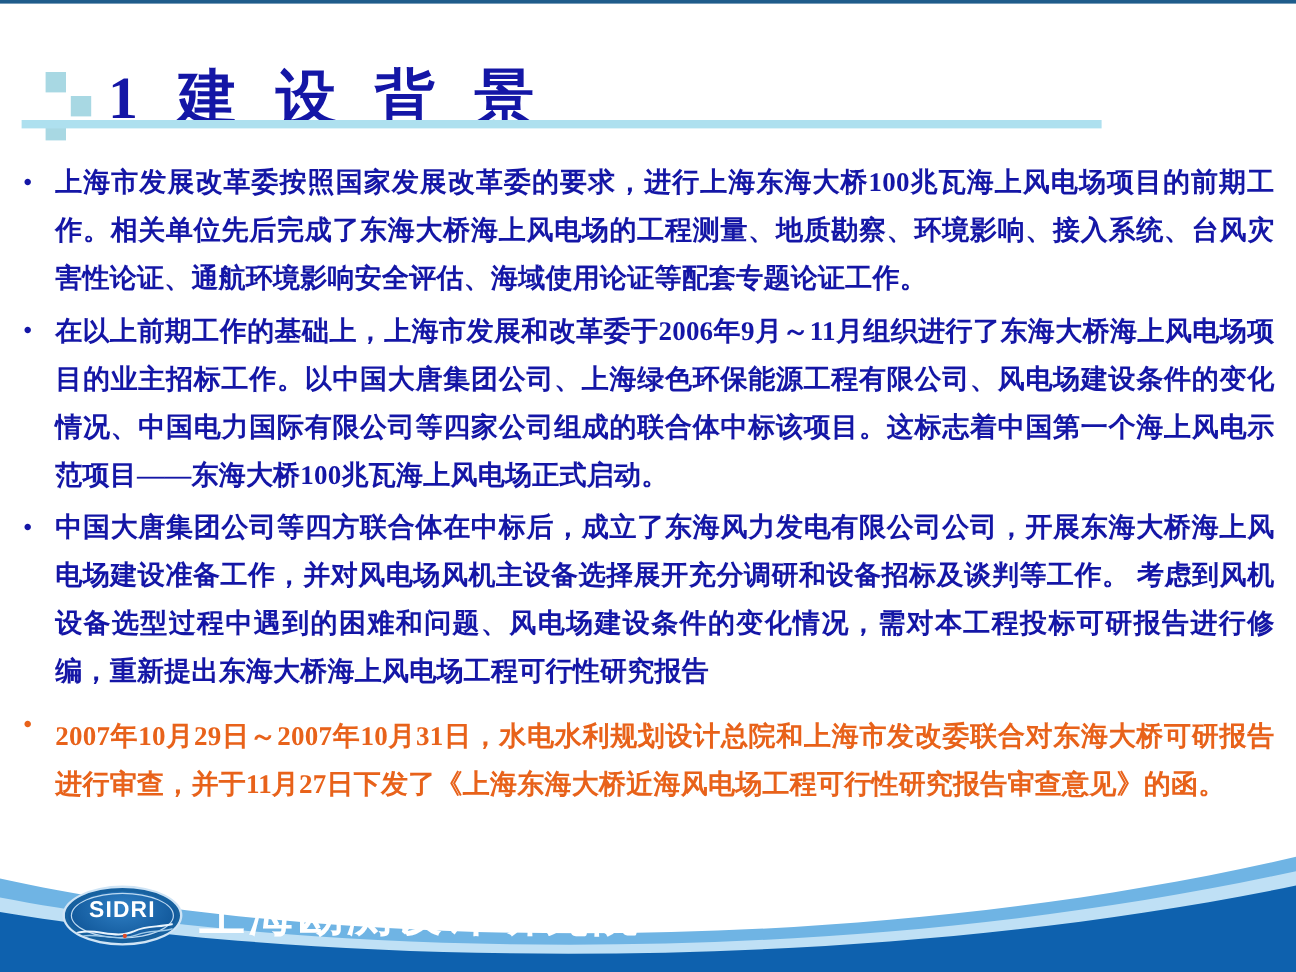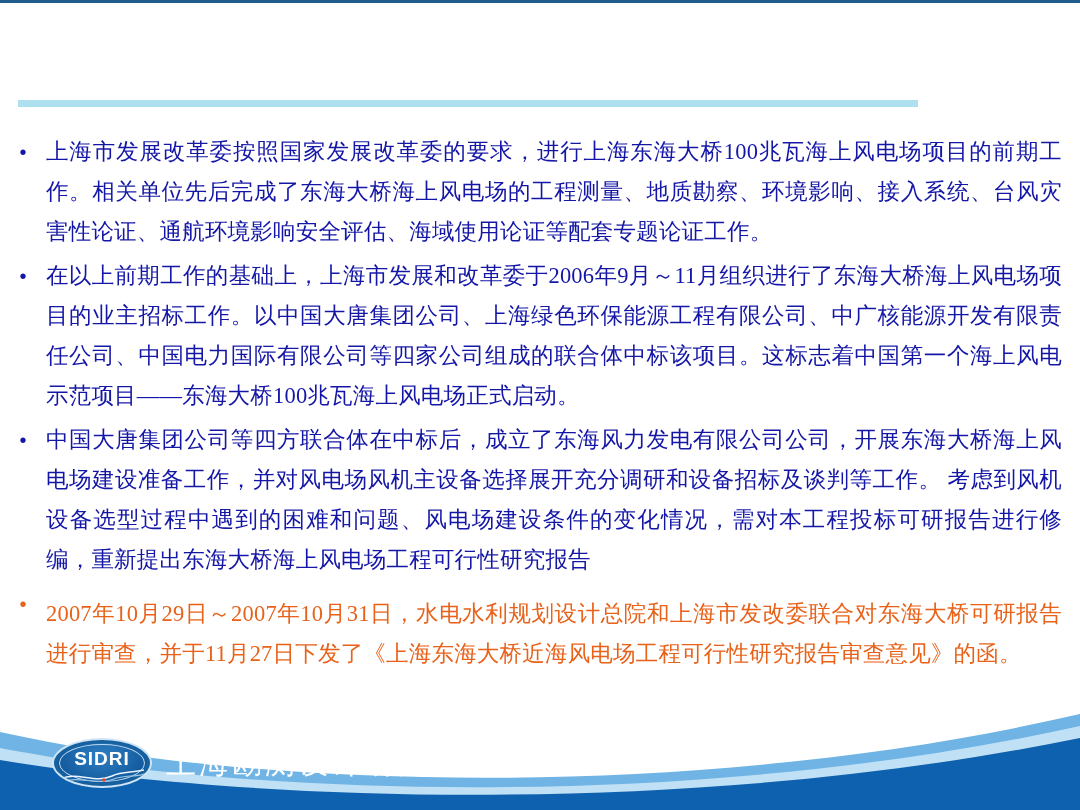--- a/index.html
+++ b/index.html
@@ -72,21 +72,21 @@
     font-size:20px;
     line-height:40px;
     color:#1416a6;
     font-family:"Liberation Sans",sans-serif;
   }
   .bullet-mark.orange{color:#e8621a;}
   .bullet-text{
     flex:1 1 auto;
     padding-right:18px;
     font-family:"Liberation Serif","DejaVu Serif",serif;
-    font-weight:normal;
+    font-weight:bold;
     font-size:22.5px;
     line-height:40px;
     color:#1416a6;
     letter-spacing:0.2px;
     text-align:justify;
     text-justify:inter-character;
   }
   .bullet-text.orange{color:#e8621a;margin-top:10px;}
 
   
@@ -129,22 +129,22 @@
   .logo-badge .swoosh{
     position:absolute;left:6px;bottom:2px;width:84px;height:16px;
     z-index:2;
   }
   .logo-text{
     margin-left:14px;
     display:flex;flex-direction:column;justify-content:center;
   }
   .logo-cn{
     font-family:"Liberation Serif","DejaVu Serif",serif;
-    font-weight:normal;
-    font-size:30px;
+    font-weight:bold;
+    font-size:38px;
     letter-spacing:3px;
     color:#ffffff;
     line-height:34px;
     white-space:nowrap;
   }
   .logo-en{
     font-family:"Liberation Sans",sans-serif;
     font-weight:bold;
     font-size:9.5px;
     letter-spacing:0.6px;
@@ -153,32 +153,40 @@
     white-space:nowrap;
   }
 </style>
 </head>
 <body>
 
 <div id="slide">
 
   <div class="top-rule"></div>
 
+  <div class="title-block">
+    <div class="deco">
+      <i class="sq1"></i>
+      <i class="sq2"></i>
+      <i class="sq3"></i>
+    </div>
+    <div class="title-text">1  建 设 背 景</div>
+  </div>
   <div class="title-underline"></div>
 
   <div class="body-area">
 
     <div class="bullet-row">
       <span class="bullet-mark">•</span>
       <span class="bullet-text">上海市发展改革委按照国家发展改革委的要求，进行上海东海大桥100兆瓦海上风电场项目的前期工作。相关单位先后完成了东海大桥海上风电场的工程测量、地质勘察、环境影响、接入系统、台风灾害性论证、通航环境影响安全评估、海域使用论证等配套专题论证工作。</span>
     </div>
 
     <div class="bullet-row">
       <span class="bullet-mark">•</span>
-      <span class="bullet-text">在以上前期工作的基础上，上海市发展和改革委于2006年9月～11月组织进行了东海大桥海上风电场项目的业主招标工作。以中国大唐集团公司、上海绿色环保能源工程有限公司、中广核能源开发有限责任公司、中国电力国际有限公司等四家公司组成的联合体中标该项目。这标志着中国第一个海上风电示范项目——东海大桥100兆瓦海上风电场正式启动。</span>
+      <span class="bullet-text">在以上前期工作的基础上，上海市发展和改革委于2006年9月～11月组织进行了东海大桥海上风电场项目的业主招标工作。以中国大唐集团公司、上海绿色环保能源工程有限公司、风电场建设条件的变化情况、中国电力国际有限公司等四家公司组成的联合体中标该项目。这标志着中国第一个海上风电示范项目——东海大桥100兆瓦海上风电场正式启动。</span>
     </div>
 
     <div class="bullet-row">
       <span class="bullet-mark">•</span>
       <span class="bullet-text">中国大唐集团公司等四方联合体在中标后，成立了东海风力发电有限公司公司，开展东海大桥海上风电场建设准备工作，并对风电场风机主设备选择展开充分调研和设备招标及谈判等工作。 考虑到风机设备选型过程中遇到的困难和问题、风电场建设条件的变化情况，需对本工程投标可研报告进行修编，重新提出东海大桥海上风电场工程可行性研究报告</span>
     </div>
 
     <div class="bullet-row">
       <span class="bullet-mark orange">•</span>
       <span class="bullet-text orange">2007年10月29日～2007年10月31日，水电水利规划设计总院和上海市发改委联合对东海大桥可研报告进行审查，并于11月27日下发了《上海东海大桥近海风电场工程可行性研究报告审查意见》的函。</span>

